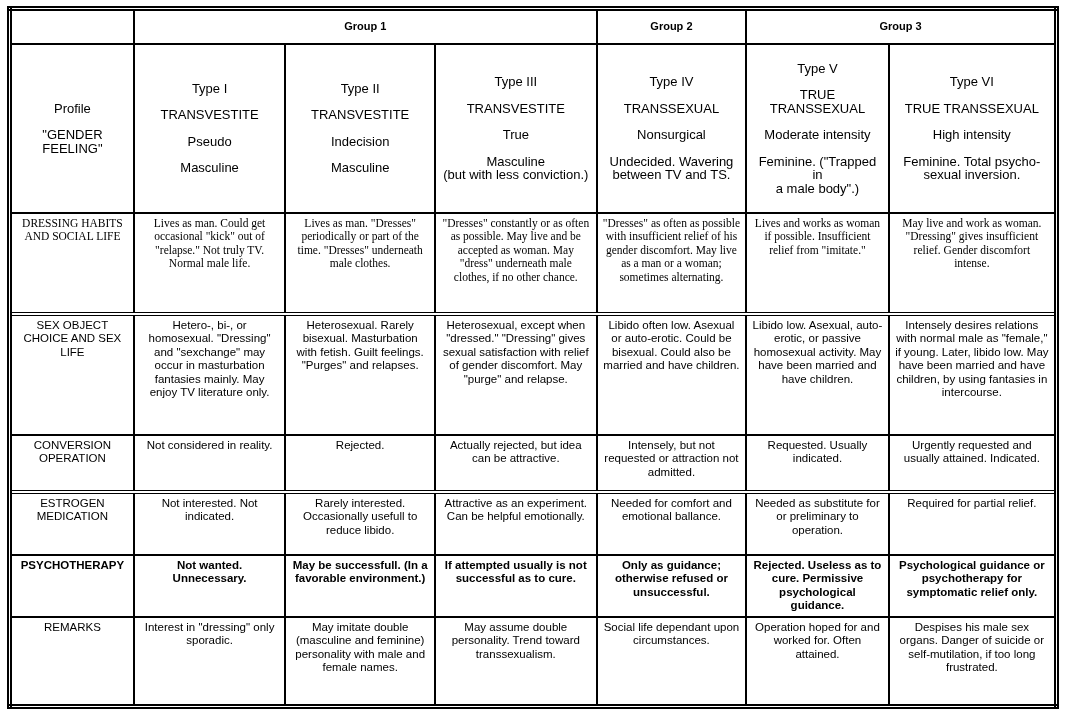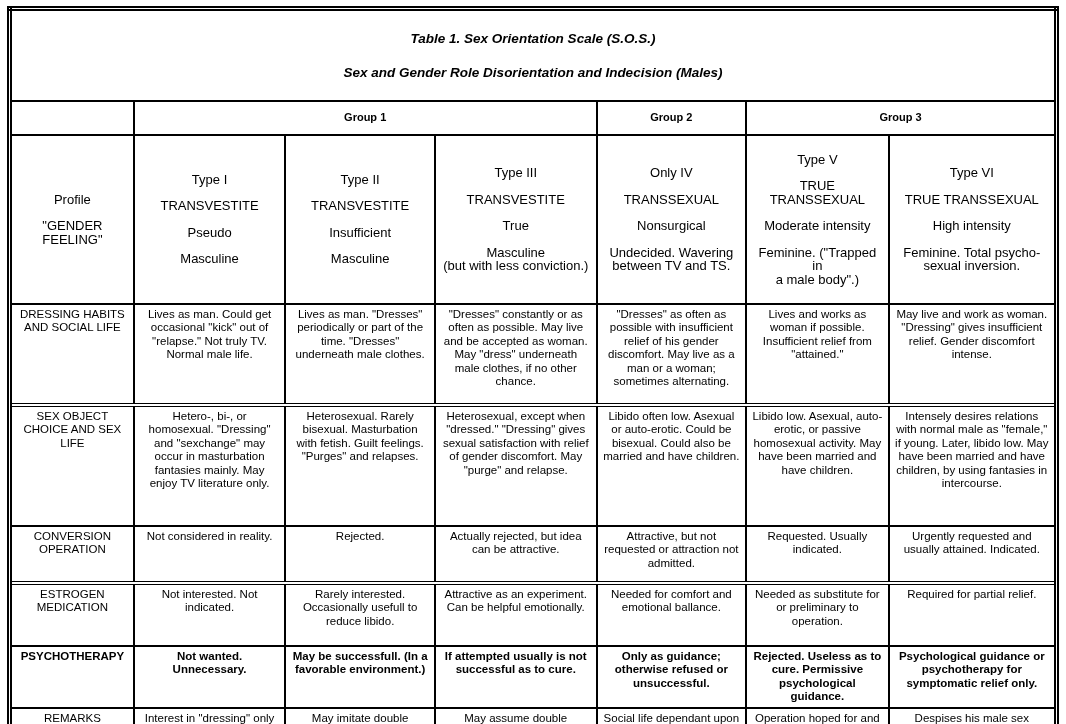--- a/index.html
+++ b/index.html
@@ -56,21 +56,21 @@
     display: flex;
     flex-direction: column;
     justify-content: center;
     align-items: center;
     gap: 13px;
   }
   .thlines > div { white-space: pre-line; }
   
   td.rl { vertical-align: top; }
   tr.kinsey-row td { vertical-align: middle; height: 20px; }
-  tr.dressing-row td   { height: 92px; }
+  tr.dressing-row td   { height: 92px; font-family: Liberation Serif, serif; }
   tr.sexobj-row td     { height: 112px; margin-top: 32px; }
   tr.conversion-row td { height: 48px; margin-top: 17px; }
   tr.estrogen-row td   { height: 54px; }
   tr.psycho-row td     { height: 43px; font-weight: bold; }
   tr.remarks-row td    { height: 80px; }
   
   td.bl4 { border-left: 4px double #000; }   
   td.bl2 { border-left: 2px solid #000; }
   tr.bt4 td { border-top: 4px double #000; }
 </style>
@@ -83,26 +83,20 @@
       <col style="width:123px">
         <col style="width:150px">
         <col style="width:148px">
       <col style="width:160px">
         <col style="width:148px">
         <col style="width:141px">
       <col style="width:166px">
     </colgroup>
 
     <tbody>
-        <tr class="title-row">
-      <td colspan="7">
-        <div>Table 1. Sex Orientation Scale (S.O.S.)</div>
-        <div>Sex and Gender Role Disorientation and Indecision (Males)</div>
-      </td>
-    </tr>
 
     <tr class="group-row">
       <td></td>
       <td colspan="3">Group 1</td>
       <td class="bl2">Group 2</td>
       <td colspan="2" class="bl2">Group 3</td>
     </tr>
 
     <tr class="type-row">
       <td class="rl">
@@ -116,36 +110,36 @@
           <div>Type I</div>
           <div>TRANSVESTITE</div>
           <div>Pseudo</div>
           <div>Masculine</div>
         </div>
       </td>
       <td>
         <div class="thlines">
           <div>Type II</div>
           <div>TRANSVESTITE</div>
-          <div>Insufficient</div>
+          <div>Indecision</div>
           <div>Masculine</div>
         </div>
       </td>
       <td class="bl4">
         <div class="thlines">
           <div>Type III</div>
           <div>TRANSVESTITE</div>
           <div>True</div>
           <div>Masculine
 (but with less conviction.)</div>
         </div>
       </td>
       <td class="bl2">
         <div class="thlines">
-          <div>Only IV</div>
+          <div>Type IV</div>
           <div>TRANSSEXUAL</div>
           <div>Nonsurgical</div>
           <div>Undecided. Wavering
 between TV and TS.</div>
         </div>
       </td>
       <td class="bl2">
         <div class="thlines">
           <div>Type V</div>
           <div>TRUE TRANSSEXUAL</div>
@@ -164,41 +158,41 @@
         </div>
       </td>
     </tr>
 
     <tr class="dressing-row">
       <td class="rl">DRESSING HABITS AND SOCIAL LIFE</td>
       <td>Lives as man. Could get occasional "kick" out of "relapse." Not truly TV. Normal male life.</td>
       <td>Lives as man. "Dresses" periodically or part of the time. "Dresses" underneath male clothes.</td>
       <td class="bl4">"Dresses" constantly or as often as possible. May live and be accepted as woman. May "dress" underneath male clothes, if no other chance.</td>
       <td class="bl2">"Dresses" as often as possible with insufficient relief of his gender discomfort. May live as a man or a woman; sometimes alternating.</td>
-      <td class="bl2">Lives and works as woman if possible. Insufficient relief from "attained."</td>
+      <td class="bl2">Lives and works as woman if possible. Insufficient relief from "imitate."</td>
       <td class="bl2">May live and work as woman. "Dressing" gives insufficient relief. Gender discomfort intense.</td>
     </tr>
 
     <tr class="sexobj-row bt4">
       <td class="rl">SEX OBJECT CHOICE AND SEX LIFE</td>
       <td>Hetero-, bi-, or homosexual. "Dressing" and "sexchange" may occur in masturbation fantasies mainly. May enjoy TV literature only.</td>
       <td>Heterosexual. Rarely bisexual. Masturbation with fetish. Guilt feelings. "Purges" and relapses.</td>
       <td class="bl4">Heterosexual, except when "dressed." "Dressing" gives sexual satisfaction with relief of gender discomfort. May "purge" and relapse.</td>
       <td class="bl2">Libido often low. Asexual or auto-erotic. Could be bisexual. Could also be married and have children.</td>
       <td class="bl2">Libido low. Asexual, auto-erotic, or passive homosexual activity. May have been married and have children.</td>
       <td class="bl2">Intensely desires relations with normal male as "female," if young. Later, libido low. May have been married and have children, by using fantasies in intercourse.</td>
     </tr>
 
 
     <tr class="conversion-row">
       <td class="rl">CONVERSION OPERATION</td>
       <td>Not considered in reality.</td>
       <td>Rejected.</td>
       <td class="bl4">Actually rejected, but idea can be attractive.</td>
-      <td class="bl2">Attractive, but not requested or attraction not admitted.</td>
+      <td class="bl2">Intensely, but not requested or attraction not admitted.</td>
       <td class="bl2">Requested. Usually indicated.</td>
       <td class="bl2">Urgently requested and usually attained. Indicated.</td>
     </tr>
 
     <tr class="estrogen-row bt4">
       <td class="rl">ESTROGEN MEDICATION</td>
       <td>Not interested. Not indicated.</td>
       <td>Rarely interested. Occasionally usefull to reduce libido.</td>
       <td class="bl4">Attractive as an experiment. Can be helpful emotionally.</td>
       <td class="bl2">Needed for comfort and emotional ballance.</td>

